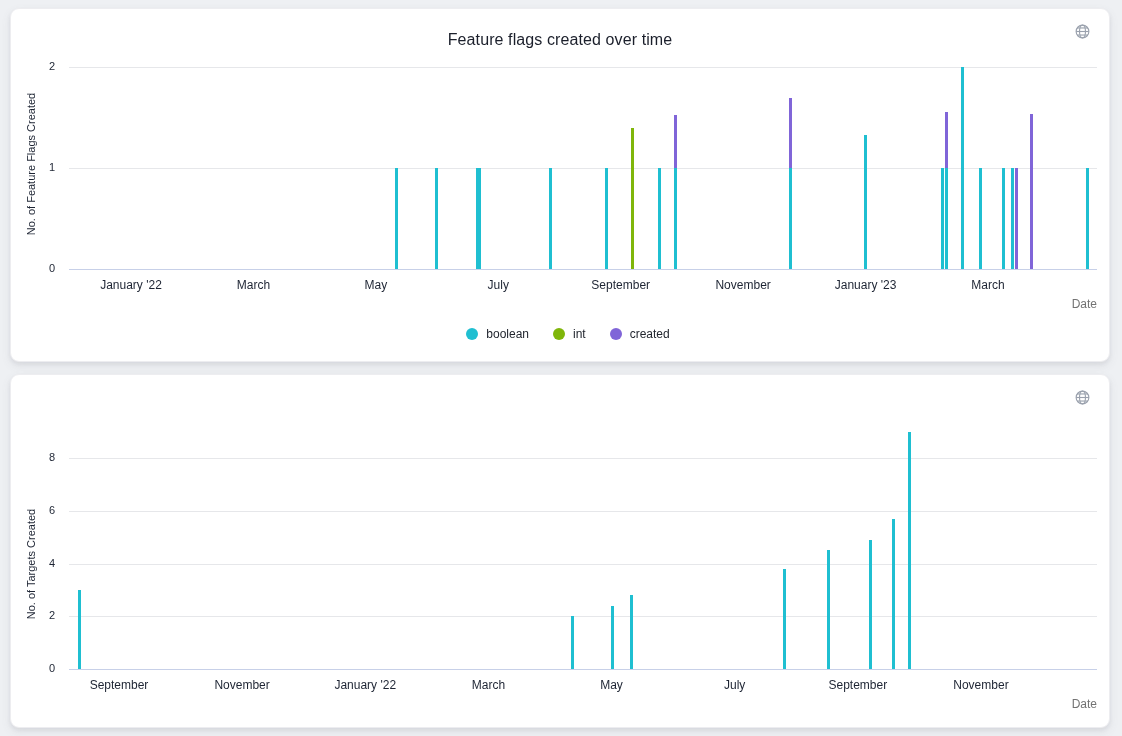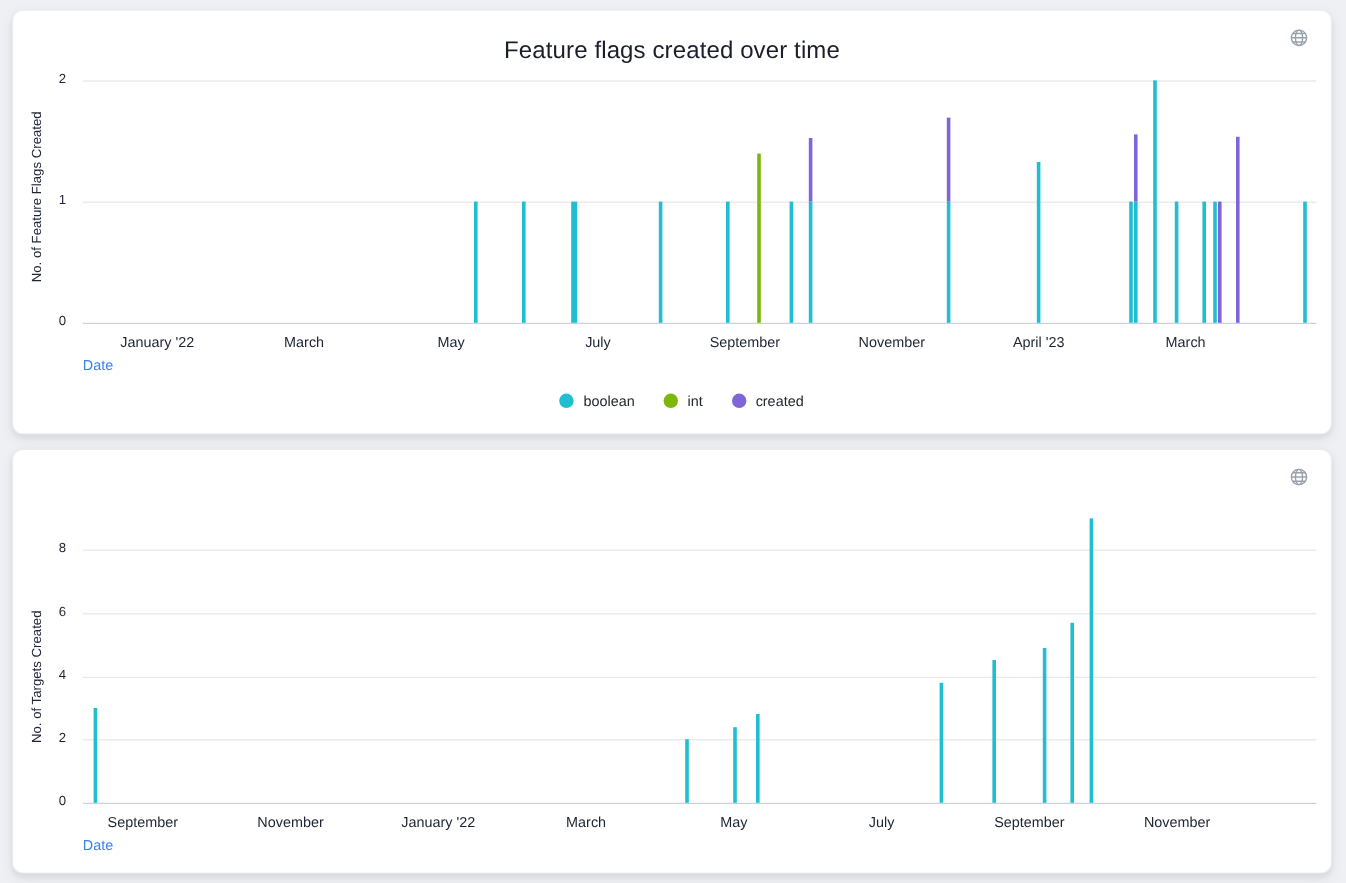--- a/index.html
+++ b/index.html
@@ -14,21 +14,21 @@
   .card{
     position:absolute;left:10px;width:1100px;height:354px;
     background:#ffffff;border:1px solid #ededf0;border-radius:9px;
     box-shadow:0 2px 4px rgba(40,41,61,.06),0 4px 10px rgba(96,97,112,.10);
     box-sizing:border-box;
   }
   .card-0{top:8px}
   .card-1{top:374px}
   .card-title{
     margin:0;position:absolute;top:22px;left:0;right:0;
-    text-align:center;font-size:20px;font-weight:500;color:#1b1f2b;
+    text-align:center;font-size:16px;font-weight:500;color:#1b1f2b;
     letter-spacing:.1px;
   }
   .globe{position:absolute;top:14px;right:18px;width:17px;height:17px;cursor:pointer;}
   .plot-layer{position:absolute;inset:0;}
   .gridline{position:absolute;height:1px;background:#e6e7ea;}
   .gridline.zero{background:#c7d0e8;}
   .bar{position:absolute;}
   .ytick{
     position:absolute;left:0;width:44px;text-align:right;
     font-size:11px;color:#1d2433;line-height:15px;
@@ -41,22 +41,22 @@
     position:absolute;left:12px;width:16px;
     display:flex;align-items:center;justify-content:center;
   }
   .card-0 .ytitle{top:49px;height:211px;}
   .card-1 .ytitle{top:83px;height:211px;}
   .ytitle span{
     transform:rotate(-90deg);white-space:nowrap;
     font-size:11px;color:#1d2433;
   }
   .xtitle{
-    position:absolute;left:58px;width:1028px;text-align:left;
-    font-size:12px;color:#3b82f6;
+    position:absolute;left:58px;width:1028px;text-align:right;
+    font-size:12px;color:#737373;
   }
   .card-0 .xtitle{top:288px;}
   .card-1 .xtitle{top:322px;}
   .legend{
     position:absolute;top:318px;left:16px;right:0;
     display:flex;justify-content:center;align-items:center;gap:24px;
   }
   .legend-item{display:flex;align-items:center;gap:8px;cursor:pointer;}
   .legend-dot{width:12px;height:12px;border-radius:50%;}
   .legend-label{font-size:12px;color:#22262f;}
@@ -84,21 +84,21 @@
       <div class="gridline" style="left: 58px; width: 1028px; top: 159px;"></div>
       <div class="ytick" style="top: 151px;">1</div>
       <div class="gridline" style="left: 58px; width: 1028px; top: 58px;"></div>
       <div class="ytick" style="top: 50px;">2</div>
       <div class="xtick" style="left: 60px; top: 269px;">January '22</div>
       <div class="xtick" style="left: 182.43px; top: 269px;">March</div>
       <div class="xtick" style="left: 304.86px; top: 269px;">May</div>
       <div class="xtick" style="left: 427.29px; top: 269px;">July</div>
       <div class="xtick" style="left: 549.72px; top: 269px;">September</div>
       <div class="xtick" style="left: 672.15px; top: 269px;">November</div>
-      <div class="xtick" style="left: 794.58px; top: 269px;">April '23</div>
+      <div class="xtick" style="left: 794.58px; top: 269px;">January '23</div>
       <div class="xtick" style="left: 917.01px; top: 269px;">March</div>
       <div class="bar" style="left: 383.5px; width: 3px; top: 159px; height: 101px; background: rgb(31, 191, 209);"></div>
       <div class="bar" style="left: 423.5px; width: 3px; top: 159px; height: 101px; background: rgb(31, 191, 209);"></div>
       <div class="bar" style="left: 464.5px; width: 5px; top: 159px; height: 101px; background: rgb(31, 191, 209);"></div>
       <div class="bar" style="left: 537.5px; width: 3px; top: 159px; height: 101px; background: rgb(31, 191, 209);"></div>
       <div class="bar" style="left: 593.5px; width: 3px; top: 159px; height: 101px; background: rgb(31, 191, 209);"></div>
       <div class="bar" style="left: 619.5px; width: 3px; top: 118.6px; height: 141.4px; background: rgb(127, 182, 10);"></div>
       <div class="bar" style="left: 646.5px; width: 3px; top: 159px; height: 101px; background: rgb(31, 191, 209);"></div>
       <div class="bar" style="left: 662.5px; width: 3px; top: 159px; height: 101px; background: rgb(31, 191, 209);"></div>
       <div class="bar" style="left: 662.5px; width: 3px; top: 106.48px; height: 52.52px; background: rgb(128, 101, 216);"></div>

